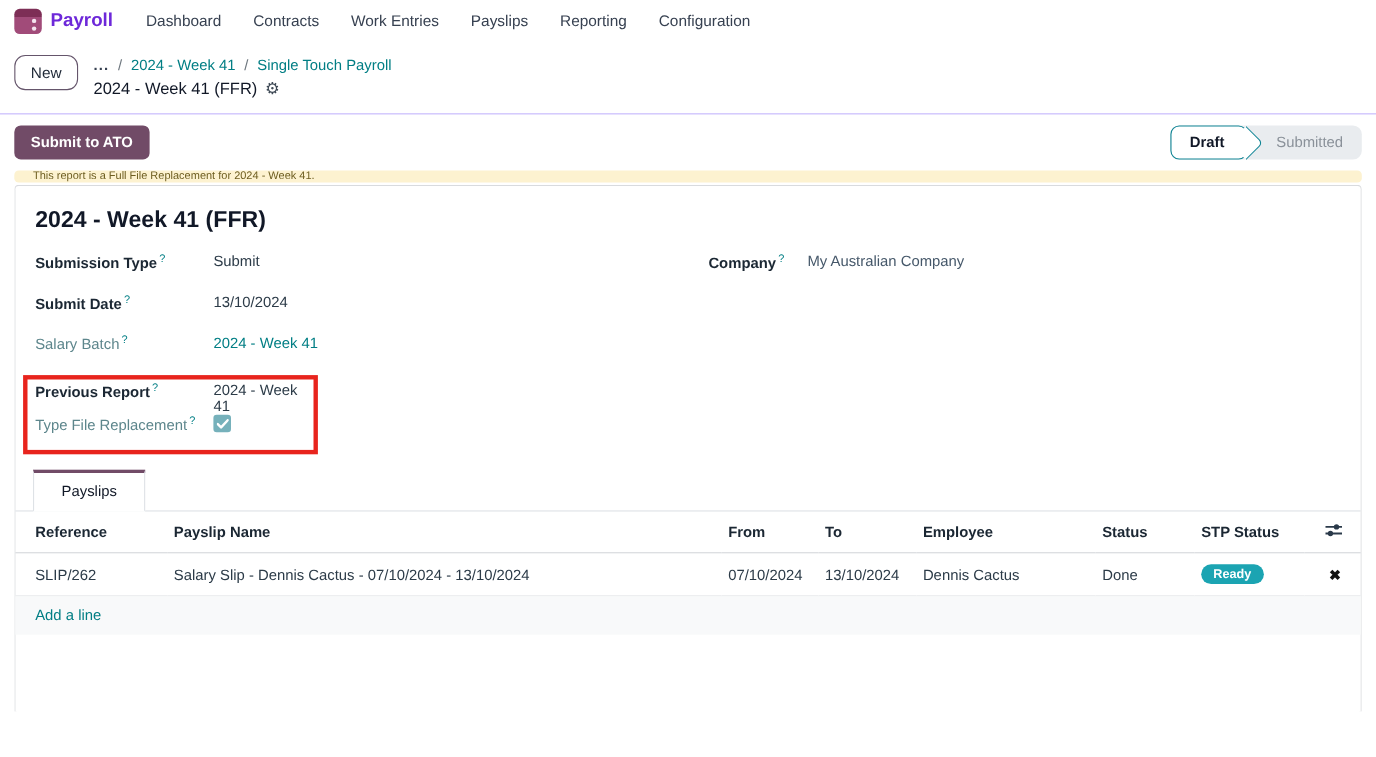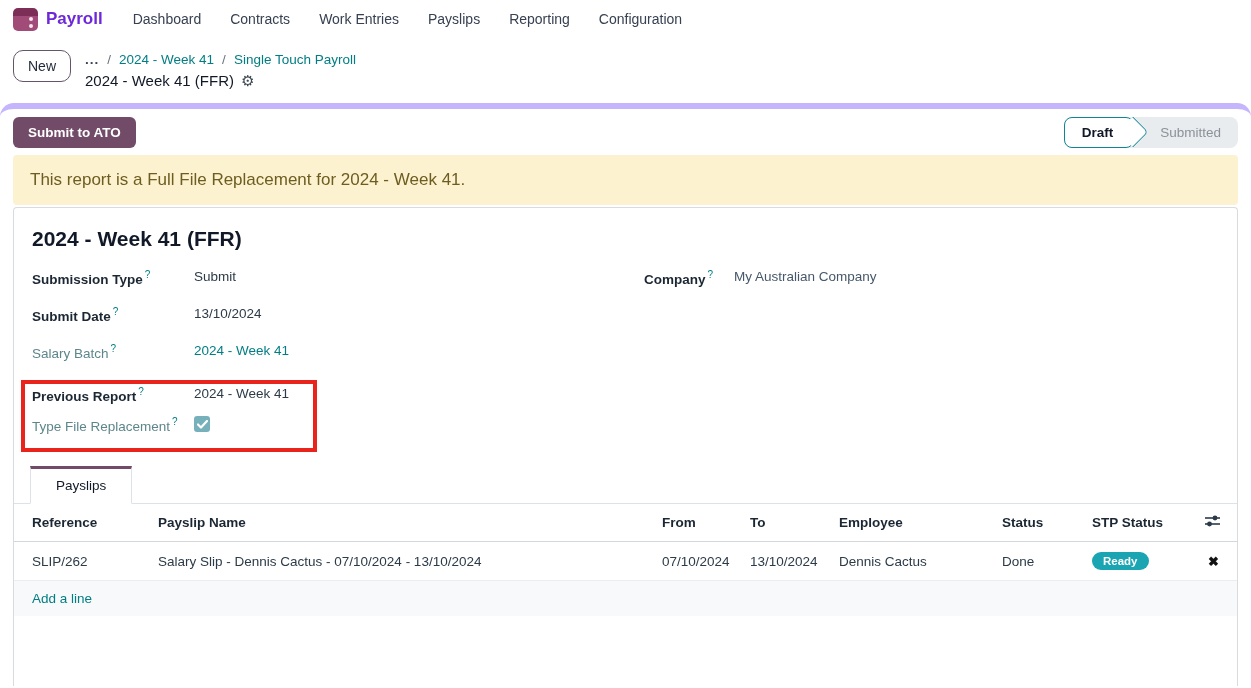--- a/index.html
+++ b/index.html
@@ -27,59 +27,59 @@
     font-family:Liberation Sans, sans-serif; }
   .crumbs { display:flex; flex-direction:column; gap:5px; padding-top:2px; }
   .crumb-line { display:flex; align-items:center; gap:8px; font-size:13.5px; }
   .crumb-ellipsis { color:#374151; font-weight:700; letter-spacing:1px; cursor:pointer; }
   .crumb-sep { color:#6c757d; }
   .crumb-link { color:#017e84; text-decoration:none; cursor:pointer; }
   .crumb-current { font-size:15px; color:#111827; display:flex; align-items:center; gap:7px; }
   .gear { font-size:15px; color:#3e4955; cursor:pointer; line-height:1; }
 
   
-  .statusbar { border-top:6px solid #c4b5fd; height:52px; display:flex; align-items:center;
-    justify-content:space-between; padding:0 13px; background:#fff;border-radius:14px; }
+  .statusbar { border-top:1px solid #c4b5fd; height:52px; display:flex; align-items:center;
+    justify-content:space-between; padding:0 13px; background:#fff; }
   .btn-ato { background:#714B67; color:#fff; border:none; border-radius:6px;
     padding:8px 15px; font-size:13.5px; font-weight:700; cursor:pointer; font-family:inherit; }
   .stepper { display:flex; align-items:stretch; background:#e9ecef; border-radius:8px;
     height:31px; overflow:visible; }
   .step-active { position:relative; background:#fff; border:1px solid #0e8494;
     border-radius:8px; padding:0 20px 0 17px; display:flex; align-items:center;
     font-weight:600; color:#111827; cursor:pointer; z-index:2; }
   .step-active::after { content:''; position:absolute; top:3.6px; right:-10.5px;
     width:21px; height:21px; background:#fff; border-top:1px solid #0e8494;
     border-right:1px solid #0e8494; transform:rotate(45deg); border-radius:0 5px 0 0; }
   .step-idle { padding:0 17px 0 26px; display:flex; align-items:center;
     color:#8a9199; cursor:pointer; }
 
   
   .alert { margin:0 13px; background:#fdf2d0; color:#6d5d20; border-radius:4px;
-    padding:15px 17px; font-size:17px; }
+    padding:0 17px; font-size:10px; }
 
   
   .sheet { margin:2px 13px 0; border:1px solid #d9dbde; border-bottom:none;
     border-radius:4px 4px 0 0; background:#fff; height:479px; padding-top:19px; }
   .sheet-body { padding:0 18px; }
   .sheet-title { font-size:21px; font-weight:700; color:#111827; margin-bottom:18px; }
 
   .fields { display:flex; }
   .col-left { width:612px; }
   .col-right { flex:1; }
   .frow { display:flex; align-items:flex-start; min-height:37px; }
   .flabel { width:162px; font-weight:700; font-size:13.5px; color:#1b2733; flex:0 0 auto; }
   .flabel.muted { color:#5d868c; font-weight:500; }
   .flabel-sm { width:90px; font-weight:700; color:#1b2733; flex:0 0 auto; }
   sup.help { color:#017e84; font-size:10px; margin-left:2px; font-weight:400; }
   .fval { color:#2c3b48; }
   .fval-link { color:#017e84; cursor:pointer; }
   .fval-co { color:#46586a; }
 
   .red-group { border:4px solid #e8241d; margin-left:-11px; padding:2px 0 2px 7px;
-    width:296px; }
+    width:268px; }
   .red-group .frow { min-height:30px; }
 
   .checkbox { width:16px; height:16px; background:#76b1bb; border-radius:3px;
     display:inline-flex; align-items:center; justify-content:center; cursor:pointer; }
   .checkbox svg { display:block; }
 
   
   .tabs { margin-top:14px; padding-left:16px; border-bottom:1px solid #dee2e6;
     display:flex; }
   .tab-active { background:#fff; border:1px solid #dee2e6; border-bottom:1px solid #fff;

